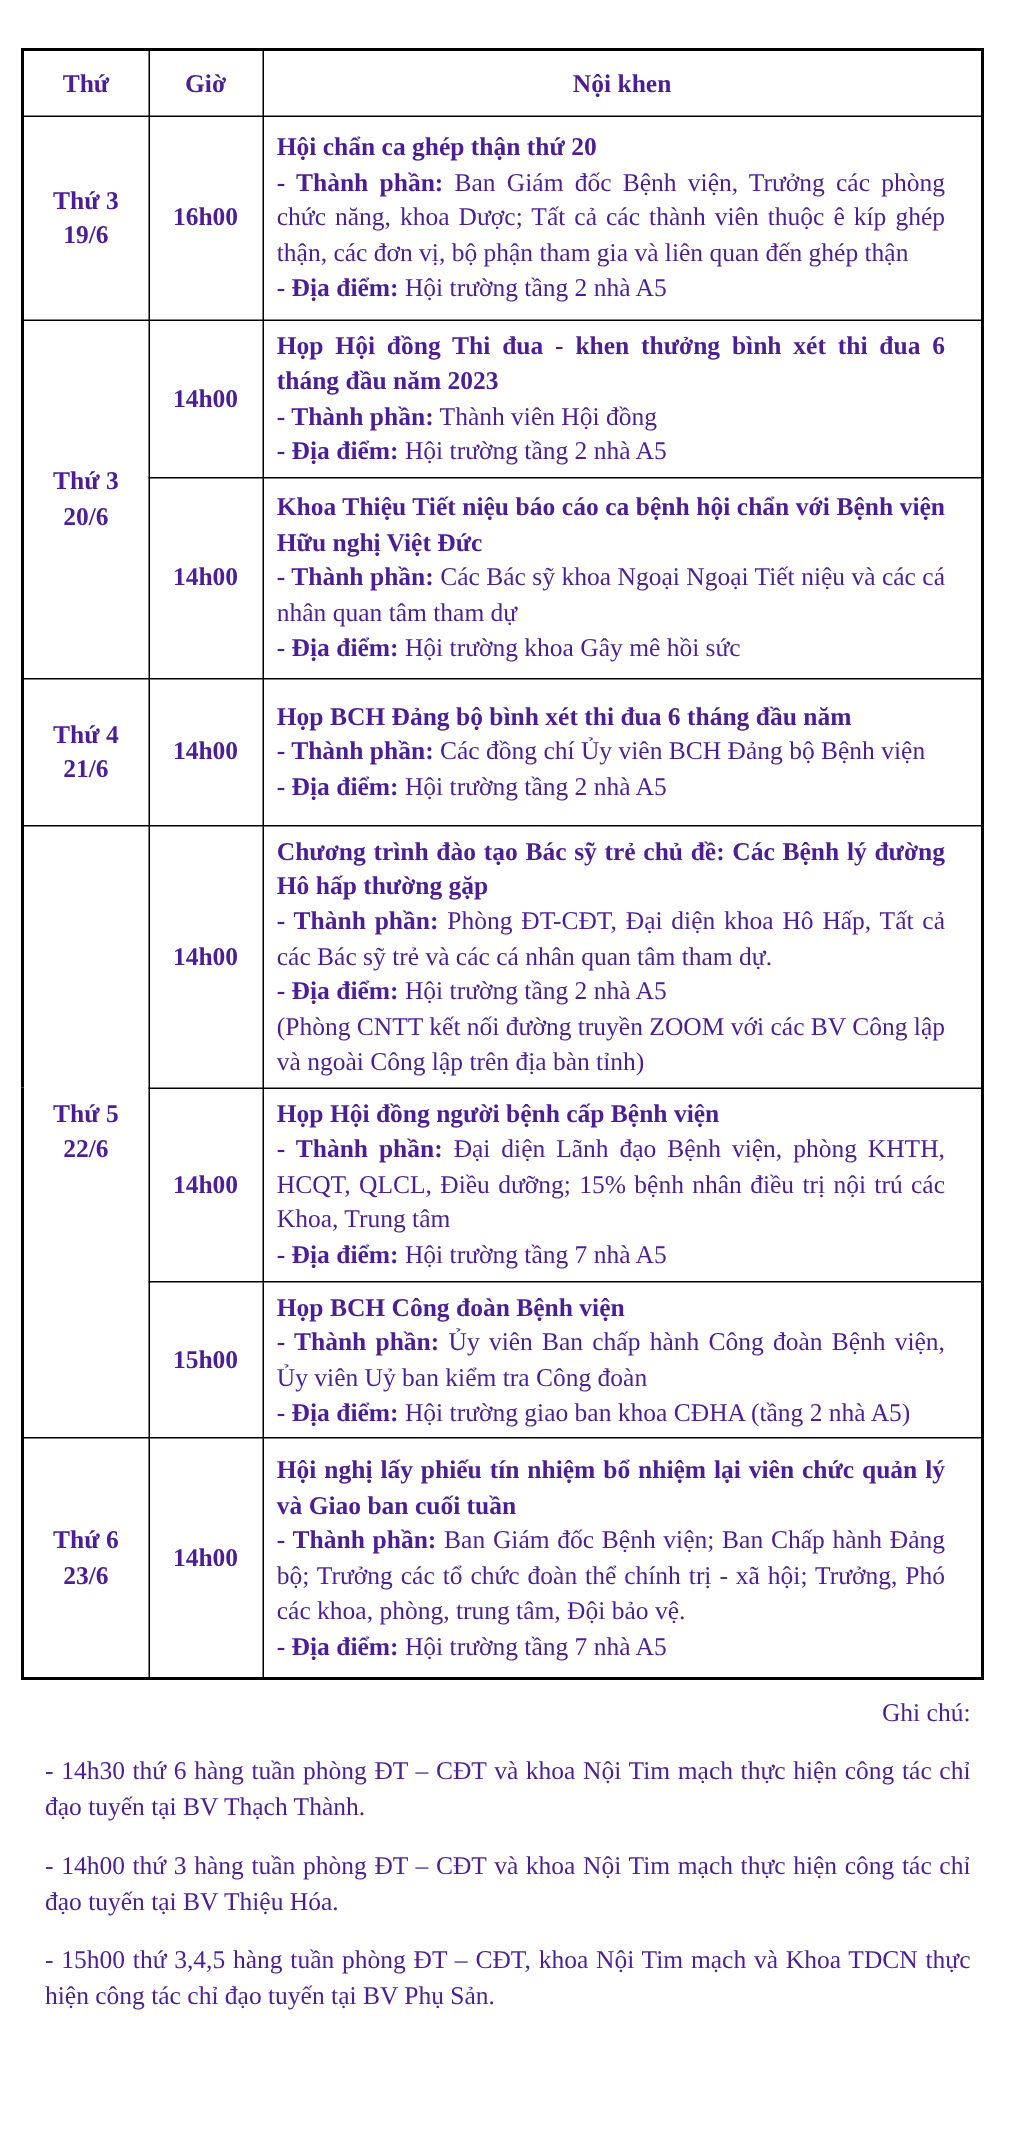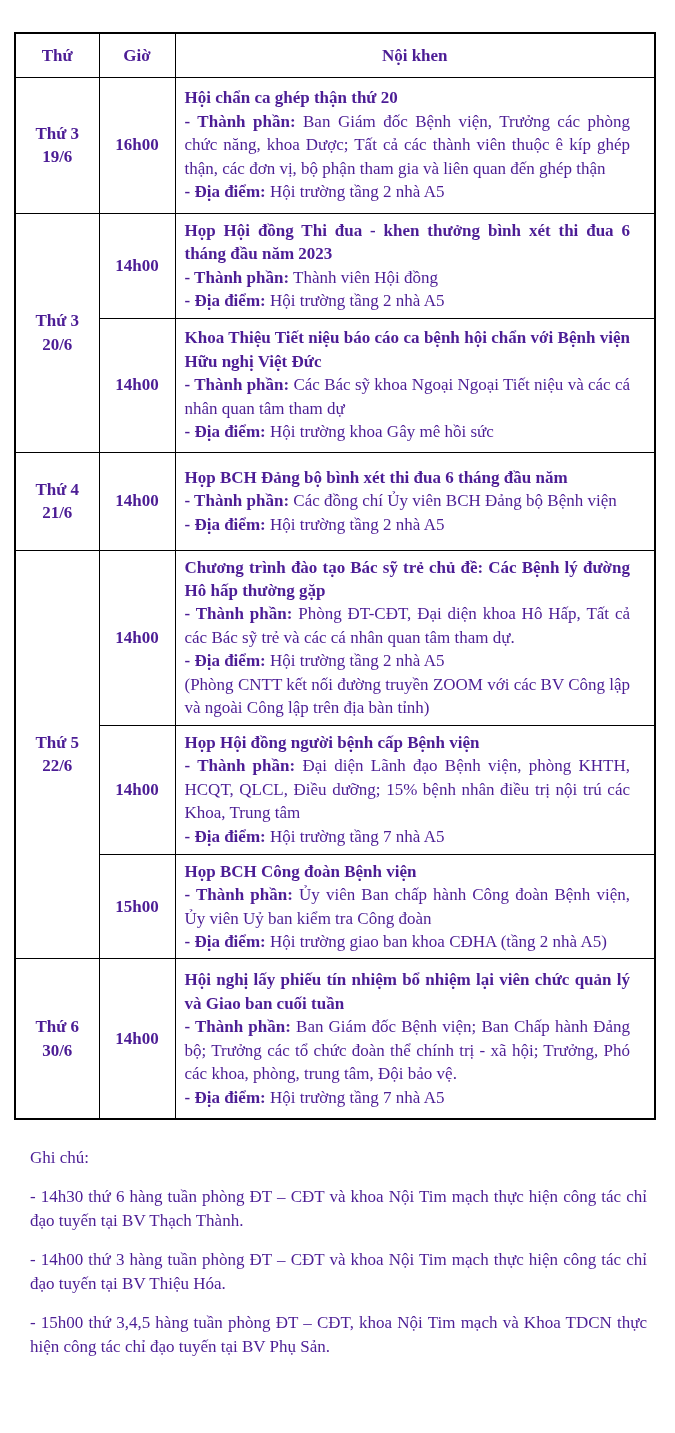--- a/index.html
+++ b/index.html
@@ -57,21 +57,21 @@
   .content-cell p { margin: 0; }
   .evt-title { font-weight: bold; }
   .lbl { font-weight: bold; }
   .notes {
     position: absolute;
     left: 30px;
     top: 1130px;
     width: 617px;
     text-align: left;
   }
-  .notes-title { margin: 16px 0 10px 0; }
+  .notes-title { margin: 0 0 10px 0; text-align: right; }
   .notes p.note-item { margin: 16px 0 13px 0; text-align: justify; }
 </style>
 </head>
 <body>
 
 <div class="page">
 
   <table class="schedule">
     <colgroup>
       <col class="c-day">
@@ -162,21 +162,21 @@
       <td class="content-cell">
         <p class="evt-title">Họp BCH Công đoàn Bệnh viện</p>
         <p><span class="lbl">- Thành phần:</span> <span>Ủy viên Ban chấp hành Công đoàn Bệnh viện, Ủy viên Uỷ ban kiểm tra Công đoàn</span></p>
         <p><span class="lbl">- Địa điểm:</span> <span>Hội trường giao ban khoa CĐHA (tầng 2 nhà A5)</span></p>
       </td>
     </tr>
 
     <tr class="r8">
       <td class="day-cell">
         <div>Thứ 6</div>
-        <div>30/6</div>
+        <div>23/6</div>
       </td>
       <td class="time-cell">14h00</td>
       <td class="content-cell">
         <p class="evt-title">Hội nghị lấy phiếu tín nhiệm bổ nhiệm lại viên chức quản lý và Giao ban cuối tuần</p>
         <p><span class="lbl">- Thành phần:</span> <span>Ban Giám đốc Bệnh viện; Ban Chấp hành Đảng bộ; Trưởng các tổ chức đoàn thể chính trị - xã hội; Trưởng, Phó các khoa, phòng, trung tâm, Đội bảo vệ.</span></p>
         <p><span class="lbl">- Địa điểm:</span> <span>Hội trường tầng 7 nhà A5</span></p>
       </td>
     </tr>
   </tbody>
     </table>

